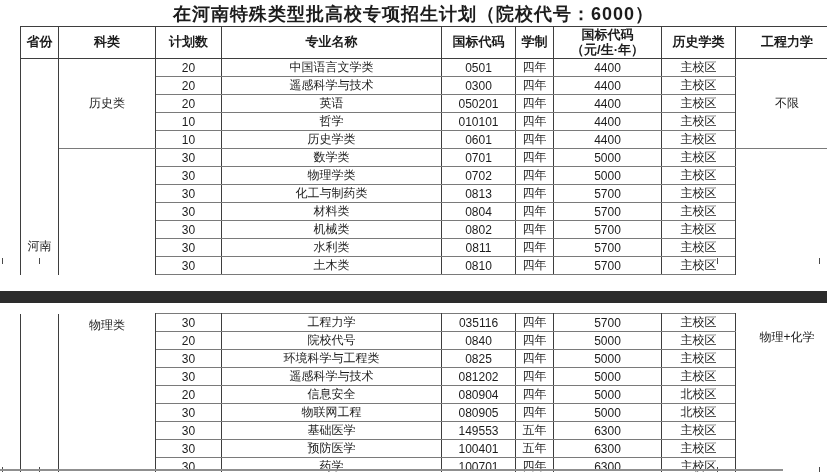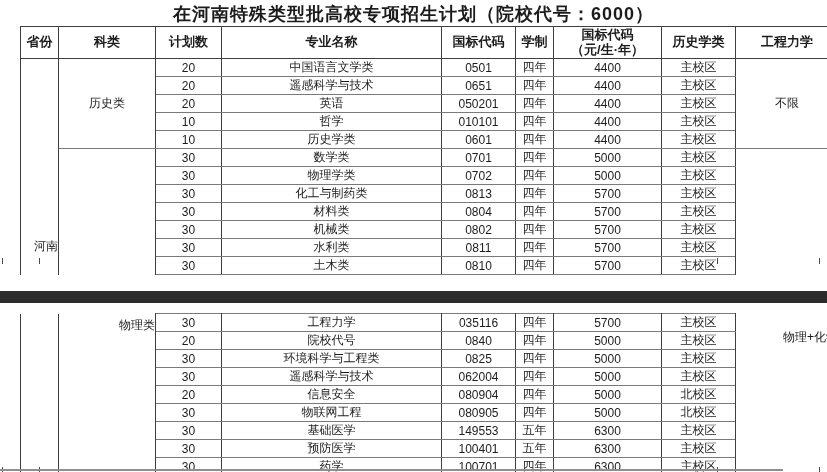--- a/index.html
+++ b/index.html
@@ -22,21 +22,21 @@
     padding:0;margin:0;text-align:center;vertical-align:middle;
     white-space:nowrap;overflow:hidden;font-size:12px;
     border:1px solid #7a7a7a;border-left-color:#3e3e3e;border-right-color:#3e3e3e;
   }
   th{
     font-size:13px;font-weight:bold;height:31px;line-height:1.15;
     border-color:#3e3e3e;
   }
   #t1 td{height:15px;}
   #t2 td{height:16px;}
-  .cut-b{border-bottom:none;text-align:right;}
+  .cut-b{border-bottom:none;}
   .cut-t{border-top:none;}
   .province-cell{vertical-align:bottom;padding-bottom:20px;}
   .top-label{vertical-align:top;padding-top:3px;}
   .top-label2{vertical-align:top;padding-top:15px;}
   .band{
     position:absolute;left:0;top:291px;width:827px;height:12px;background:#2c2c2c;
   }
   .bottom-line{
     position:absolute;left:0;top:469px;width:783px;height:2px;background:#8f8f8f;
   }
@@ -85,21 +85,21 @@
       <td>中国语言文学类</td>
       <td>0501</td>
       <td>四年</td>
       <td>4400</td>
       <td>主校区</td>
       <td rowspan="5">不限</td>
     </tr>
     <tr>
       <td>20</td>
       <td>遥感科学与技术</td>
-      <td>0651</td>
+      <td>0300</td>
       <td>四年</td>
       <td>4400</td>
       <td>主校区</td>
     </tr>
     <tr>
       <td>20</td>
       <td>英语</td>
       <td>050201</td>
       <td>四年</td>
       <td>4400</td>
@@ -220,21 +220,21 @@
       <td>30</td>
       <td>环境科学与工程类</td>
       <td>0825</td>
       <td>四年</td>
       <td>5000</td>
       <td>主校区</td>
     </tr>
     <tr>
       <td>30</td>
       <td>遥感科学与技术</td>
-      <td>062004</td>
+      <td>081202</td>
       <td>四年</td>
       <td>5000</td>
       <td>主校区</td>
     </tr>
     <tr>
       <td>20</td>
       <td>信息安全</td>
       <td>080904</td>
       <td>四年</td>
       <td>5000</td>

